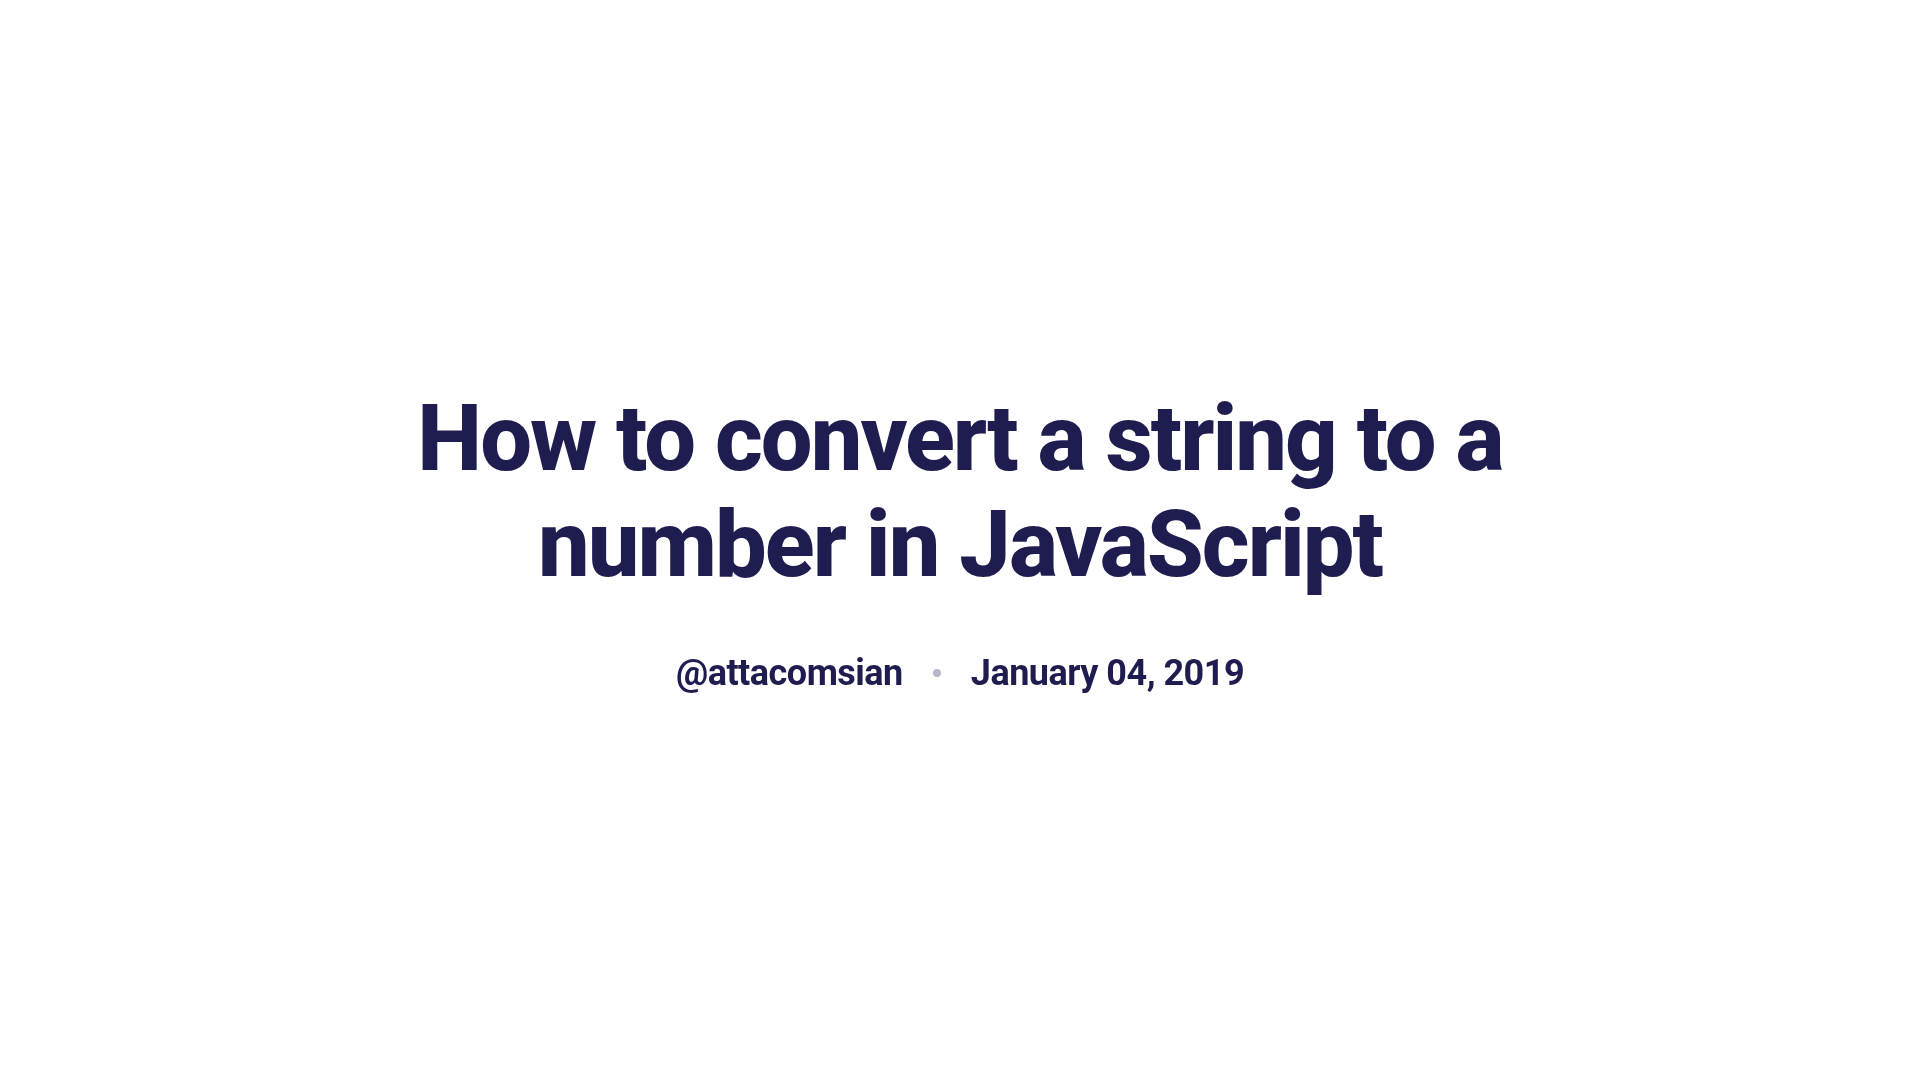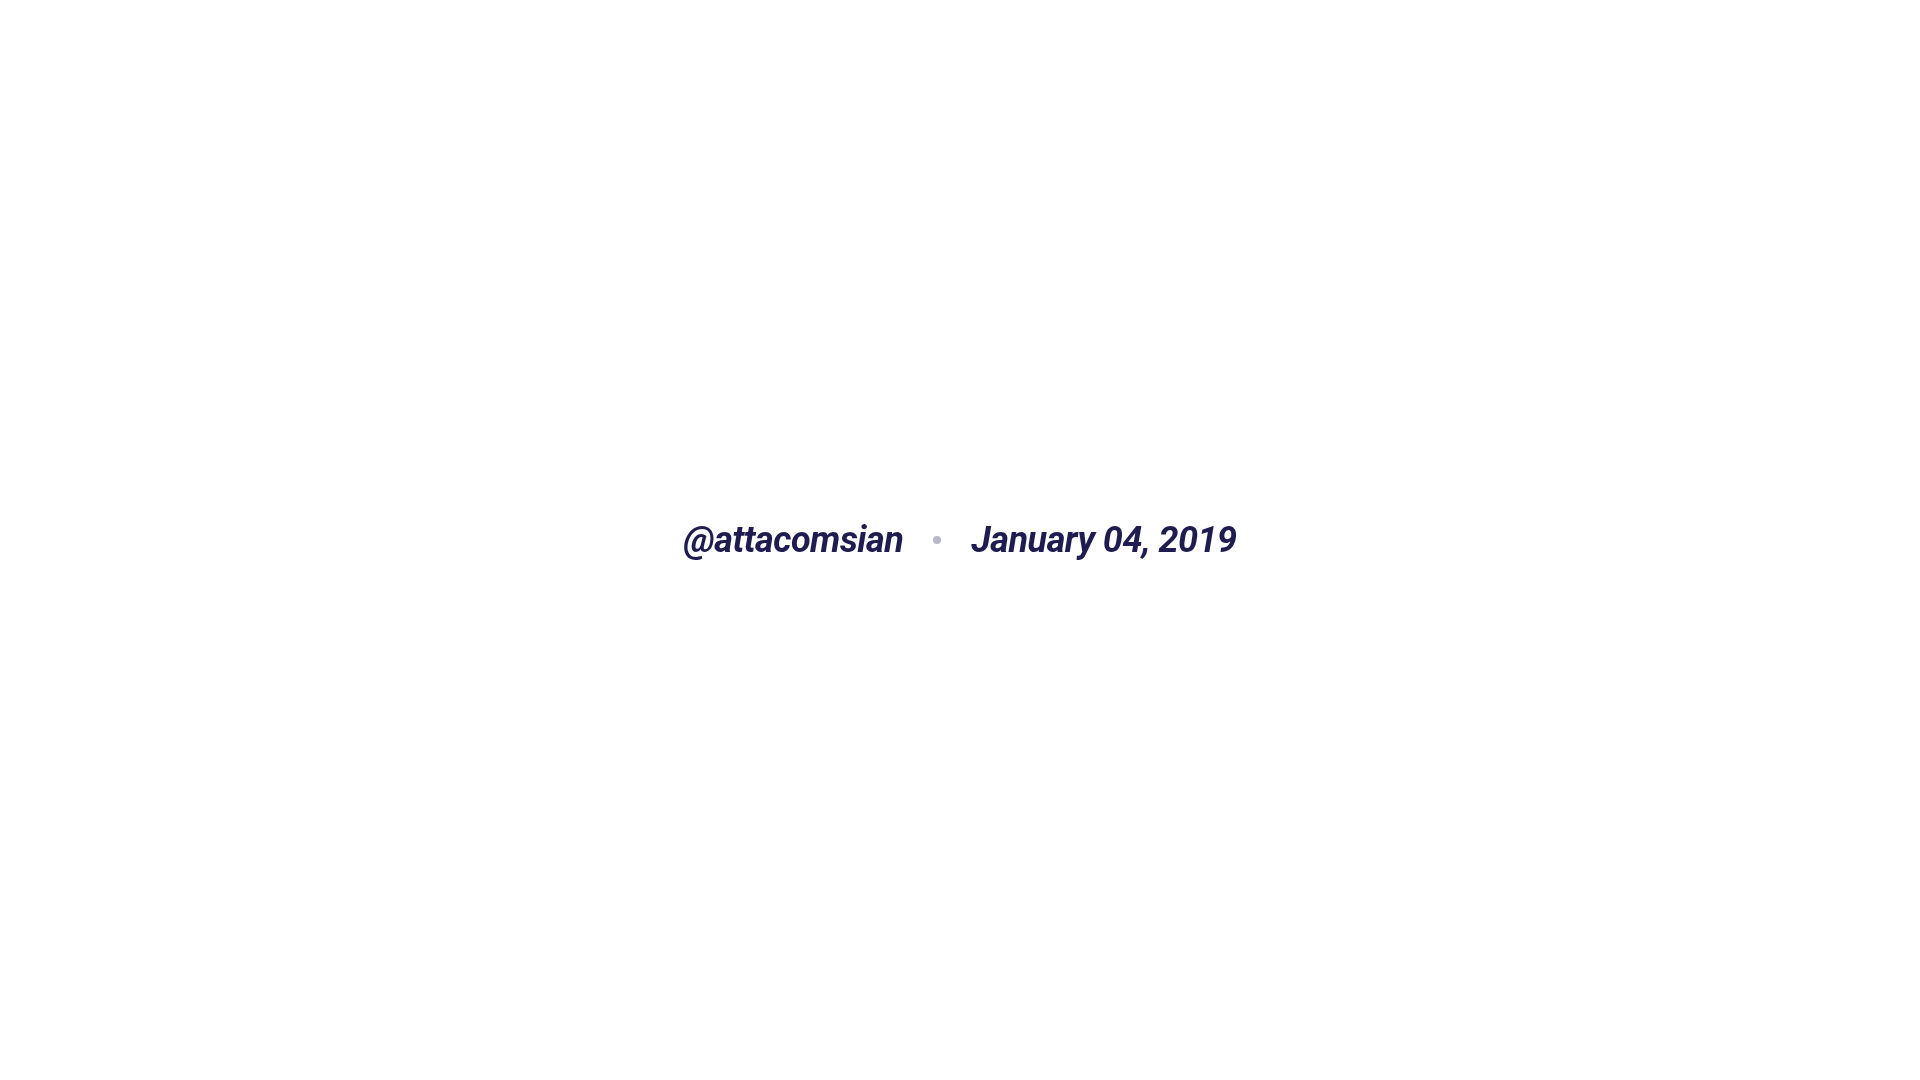--- a/index.html
+++ b/index.html
@@ -31,32 +31,32 @@
     }
     .meta {
       display: flex;
       align-items: center;
       justify-content: center;
       gap: 30px;
       font-size: 36px;
       font-weight: 700;
       color: #1f1c4f;
       letter-spacing: -0.5px;
-      font-style: italic;
     }
     .separator {
       width: 8px;
       height: 8px;
       border-radius: 50%;
       background: #b8b6c9;
       display: inline-block;
     }
   </style>
 </head>
 <body>
 
 <div class="container">
+  <h1 class="title">How to convert a string to a number in JavaScript</h1>
   <div class="meta">
     <span>@attacomsian</span>
     <span class="separator"></span>
     <span>January 04, 2019</span>
   </div>
 </div>
 
 </body></html>

